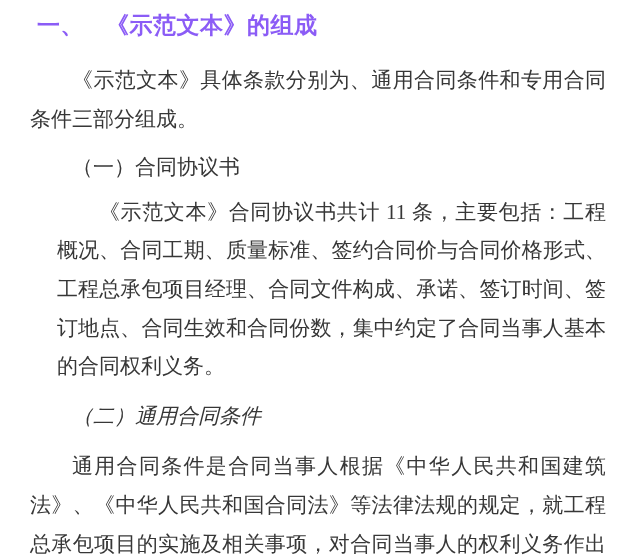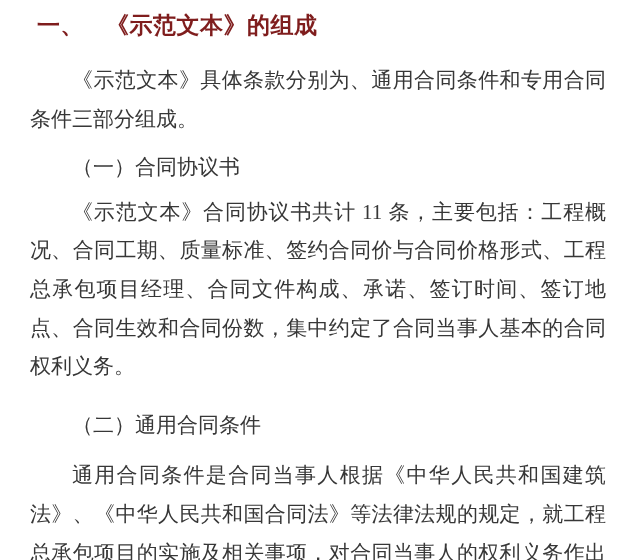--- a/index.html
+++ b/index.html
@@ -15,21 +15,21 @@
     overflow: hidden;
   }
   .doc-heading {
     position: absolute;
     top: 12px;
     left: 37px;
     font-family: "Liberation Sans", "DejaVu Sans", sans-serif;
     font-weight: bold;
     font-size: 23px;
     line-height: 26px;
-    color: #7f1d1d;
+    color: #8b5cf6;
     letter-spacing: 0.5px;
     white-space: nowrap;
   }
   .heading-title {
     display: inline-block;
     margin-left: 22px;
   }
   .doc-body {
     position: absolute;
     top: 61px;
@@ -42,22 +42,22 @@
     text-align: justify;
   }
   .doc-body p {
     margin: 0;
     text-indent: 2em;
   }
   .doc-body p.subheading {
     text-align: left;
   }
   .doc-body p.sub-1 { margin-top: 10px; }
-  .doc-body p.para-2 { margin-top: 6px; }
-  .doc-body p.sub-2 { margin-top: 20px; }
+  .doc-body p.para-2 { margin-top: 6px; margin-left: 27px; }
+  .doc-body p.sub-2 { margin-top: 11px; font-style: italic; }
   .doc-body p.para-3 { margin-top: 12px; }
 </style>
 </head>
 <body>
 
 <div class="page">
 
   <div class="doc-heading">
     <span class="heading-num">一、</span><span class="heading-title">《示范文本》的组成</span>
   </div>

